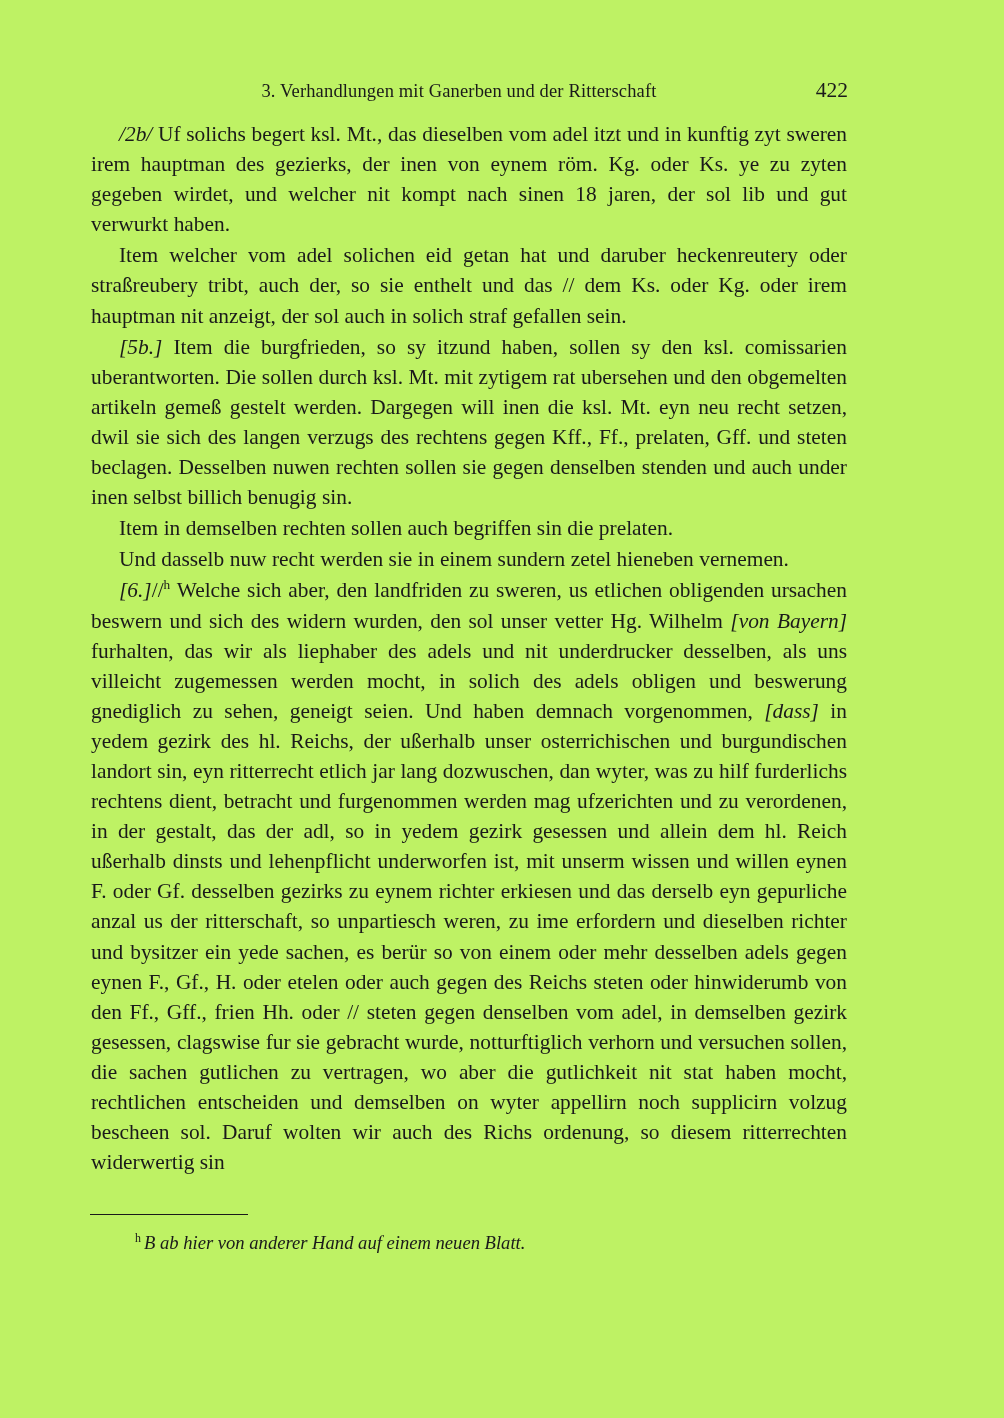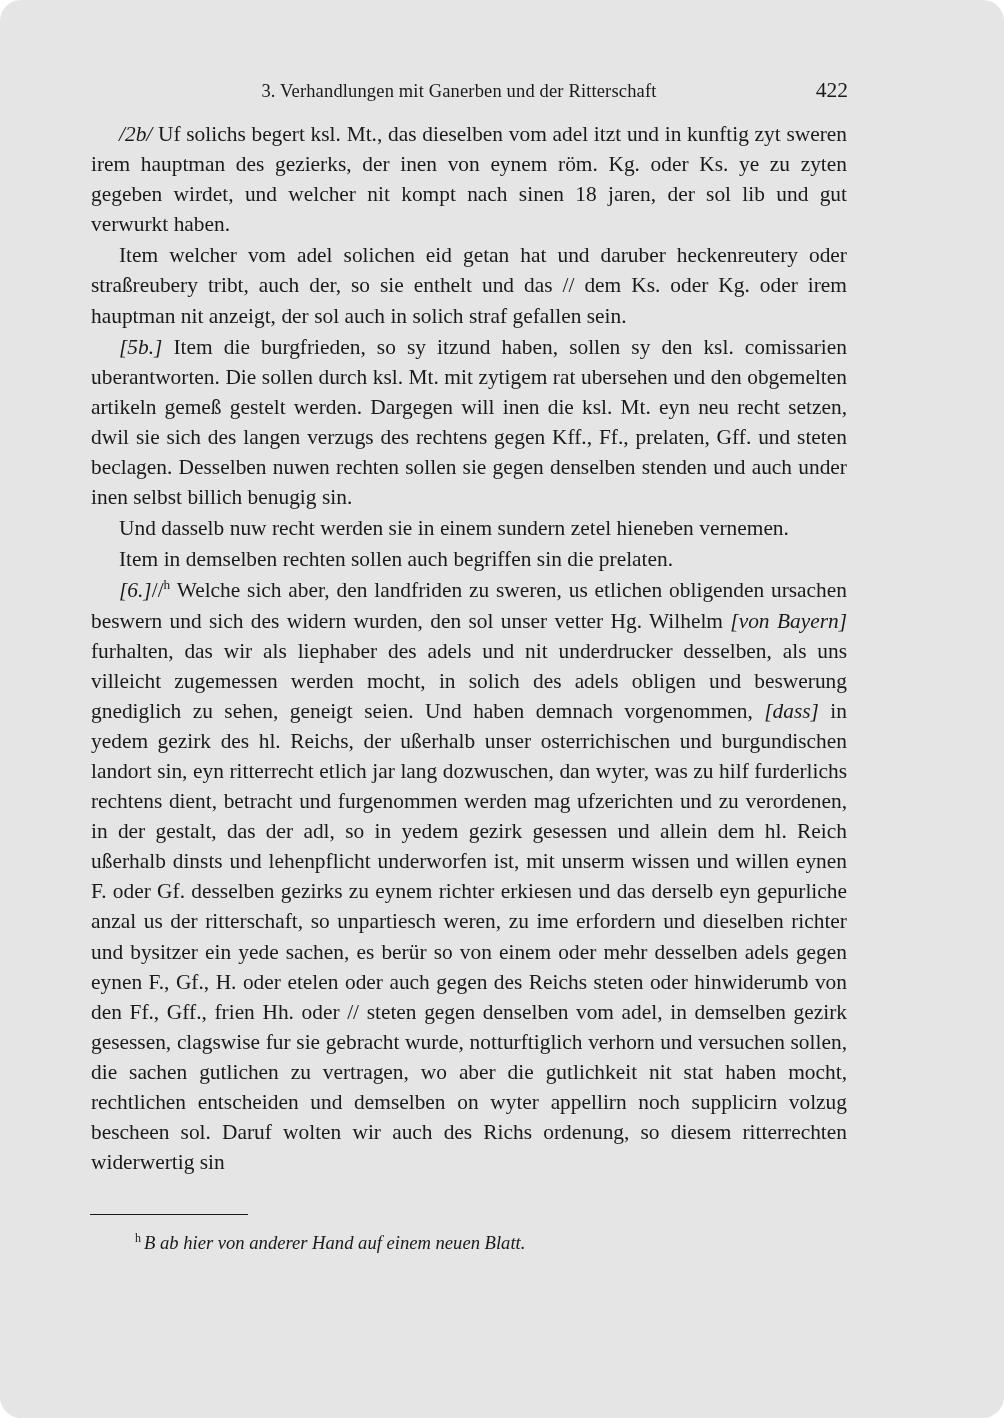--- a/index.html
+++ b/index.html
@@ -14,22 +14,21 @@
     position: relative;
     overflow: hidden;
     font-family: "Liberation Serif", "DejaVu Serif", serif;
     color: #1a1a1a;
     -webkit-font-smoothing: antialiased;
   }
 
   .page {
     position: absolute;
     inset: 0;
-    background: #e5e5e5;
-    border-radius: 21px;
+    background: #bef264;
   }
 
   
   .running-head {
     position: absolute;
     left: 90px;
     top: 78px;
     width: 758px;
     height: 26px;
     display: flex;
@@ -122,23 +121,23 @@
   </div>
 
   <div class="textblock">
 
     <p class="para"><span class="sig">/2b/</span><span> Uf solichs begert ksl. Mt., das dieselben vom adel itzt und in kunftig zyt sweren irem hauptman des gezierks, der inen von eynem röm. Kg. oder Ks. ye zu zyten gegeben wirdet, und welcher nit kompt nach sinen 18 jaren, der sol lib und gut verwurkt haben.</span></p>
 
     <p class="para"><span>Item welcher vom adel solichen eid getan hat und daruber heckenreutery oder straßreubery tribt, auch der, so sie enthelt und das // dem Ks. oder Kg. oder irem hauptman nit anzeigt, der sol auch in solich straf gefallen sein.</span></p>
 
     <p class="para"><span class="sig">[5b.]</span><span> Item die burgfrieden, so sy itzund haben, sollen sy den ksl. comissarien uberantworten. Die sollen durch ksl. Mt. mit zytigem rat ubersehen und den obgemelten artikeln gemeß gestelt werden. Dargegen will inen die ksl. Mt. eyn neu recht setzen, dwil sie sich des langen verzugs des rechtens gegen Kff., Ff., prelaten, Gff. und steten beclagen. Desselben nuwen rechten sollen sie gegen denselben stenden und auch under inen selbst billich benugig sin.</span></p>
 
+    <p class="para"><span>Item in demselben rechten sollen auch begriffen sin die prelaten.</span></p>
+
     <p class="para"><span>Und dasselb nuw recht werden sie in einem sundern zetel hieneben vernemen.</span></p>
-
-    <p class="para"><span>Item in demselben rechten sollen auch begriffen sin die prelaten.</span></p>
 
 
 
     <p class="para"><span class="sig">[6.]</span><span>//</span><span class="fn-ref">h</span><span> Welche sich aber, den landfriden zu sweren, us etlichen obligenden ursachen beswern und sich des widern wurden, den sol unser vetter Hg. Wilhelm </span><span class="ed">[von Bayern]</span><span> furhalten, das wir als liephaber des adels und nit underdrucker desselben, als uns villeicht zugemessen werden mocht, in solich des adels obligen und beswerung gnediglich zu sehen, geneigt seien. Und haben demnach vorgenommen, </span><span class="ed">[dass]</span><span> in yedem gezirk des hl. Reichs, der ußerhalb unser osterrichischen und burgundischen landort sin, eyn ritterrecht etlich jar lang dozwuschen, dan wyter, was zu hilf furderlichs rechtens dient, betracht und furgenommen werden mag ufzerichten und zu verordenen, in der gestalt, das der adl, so in yedem gezirk gesessen und allein dem hl. Reich ußerhalb dinsts und lehenpflicht underworfen ist, mit unserm wissen und willen eynen F. oder Gf. desselben gezirks zu eynem richter erkiesen und das derselb eyn gepurliche anzal us der ritterschaft, so unpartiesch weren, zu ime erfordern und dieselben richter und bysitzer ein yede sachen, es berür so von einem oder mehr desselben adels gegen eynen F., Gf., H. oder etelen oder auch gegen des Reichs steten oder hinwiderumb von den Ff., Gff., frien Hh. oder // steten gegen denselben vom adel, in demselben gezirk gesessen, clagswise fur sie gebracht wurde, notturftiglich verhorn und versuchen sollen, die sachen gutlichen zu vertragen, wo aber die gutlichkeit nit stat haben mocht, rechtlichen entscheiden und demselben on wyter appellirn noch supplicirn volzug bescheen sol. Daruf wolten wir auch des Richs ordenung, so diesem ritterrechten widerwertig sin</span></p>
 
   </div>
 
   <div class="footnotes">
     <div class="footnote-rule"></div>
     <p class="footnote"><span class="fn-mark">h</span><span>B ab hier von anderer Hand auf einem neuen Blatt.</span></p>

